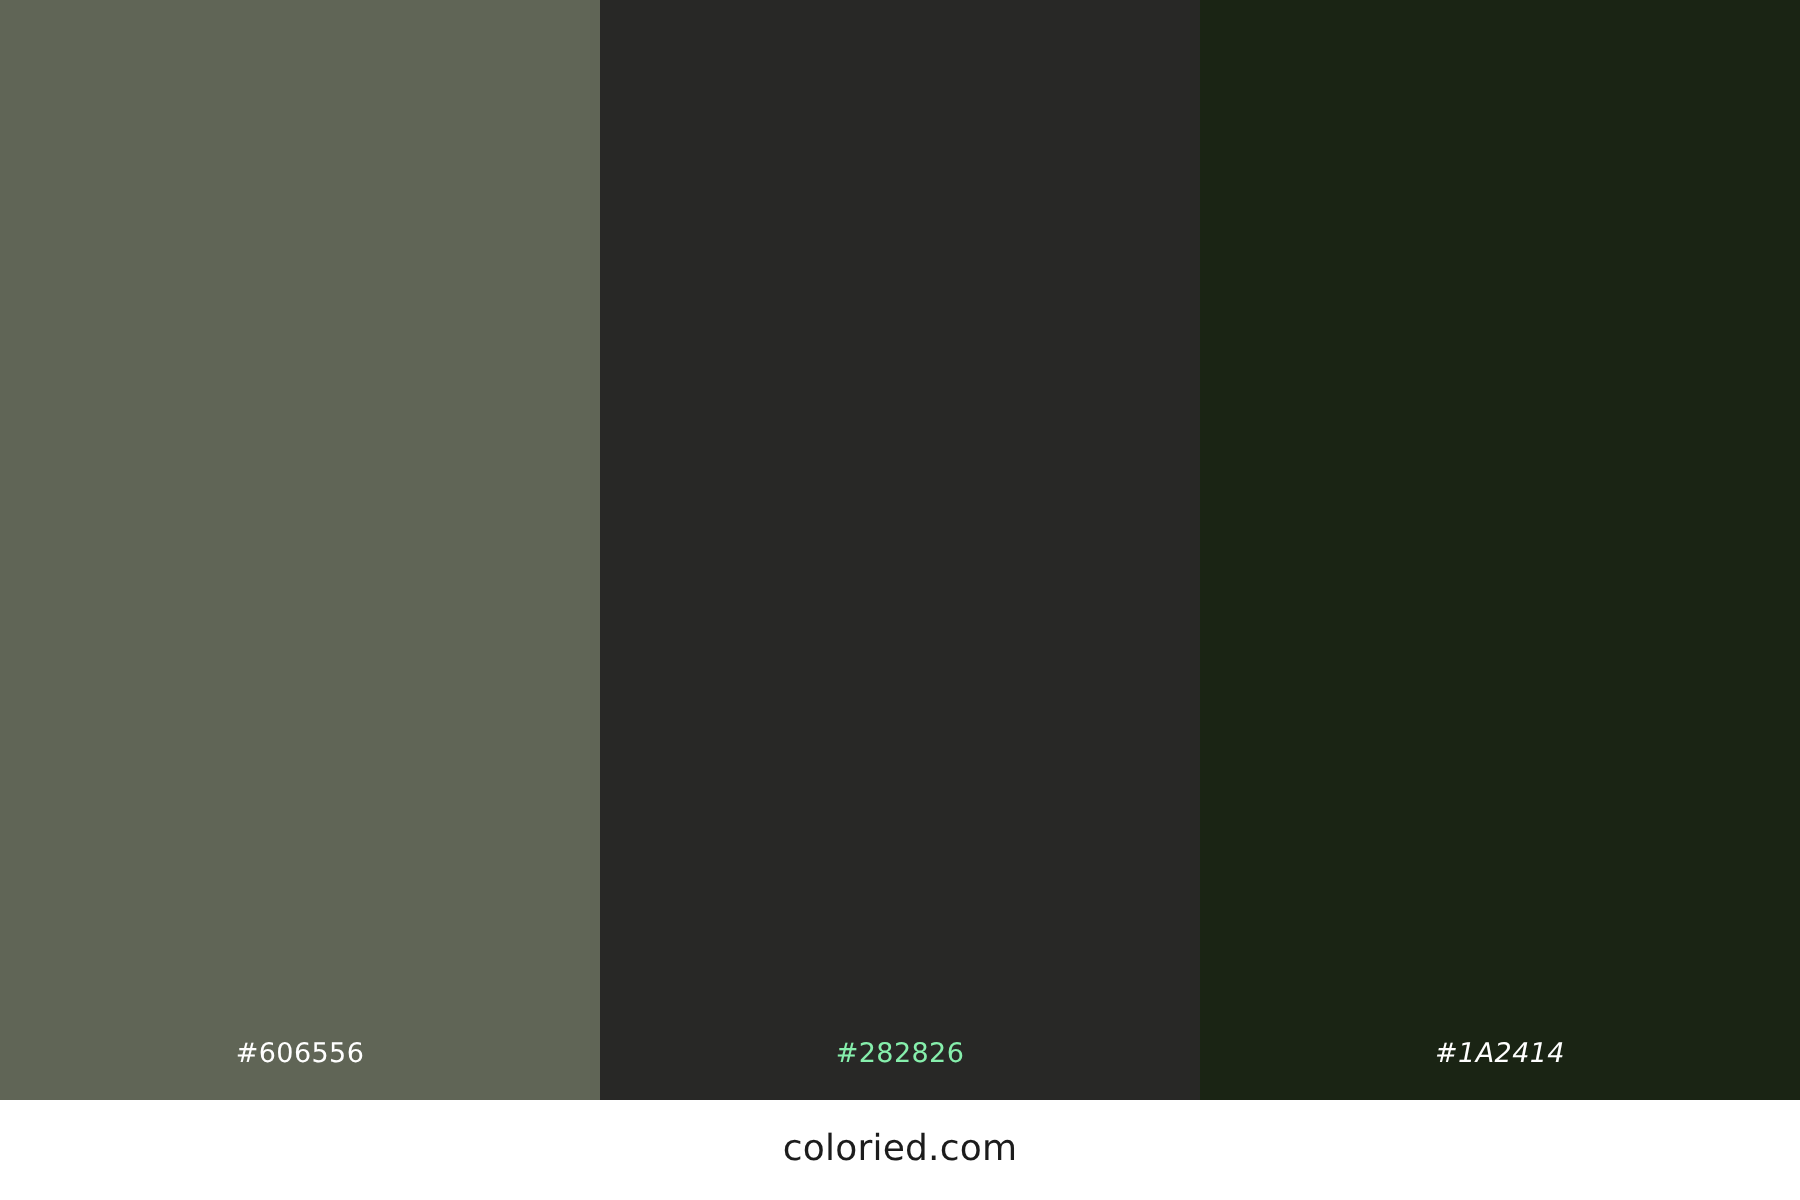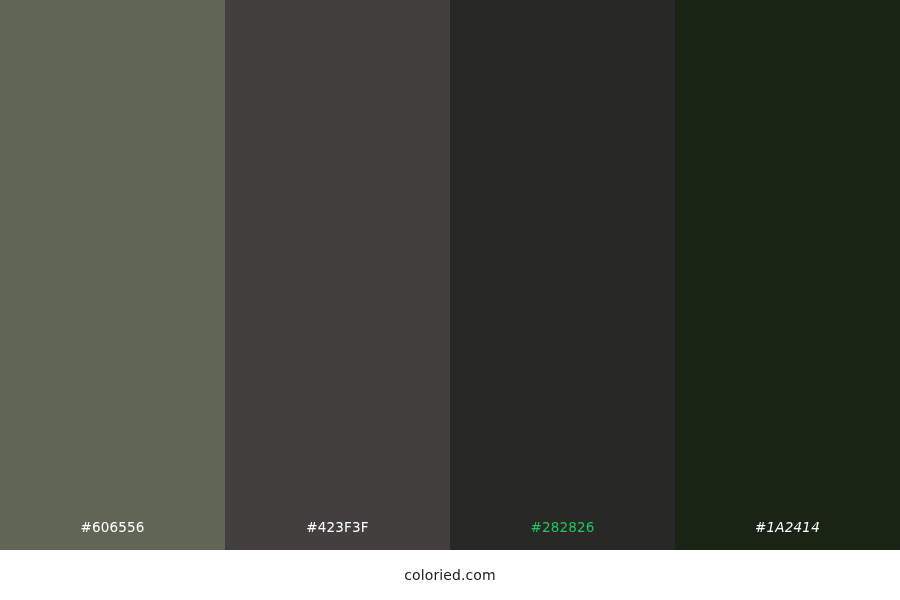--- a/index.html
+++ b/index.html
@@ -67,44 +67,41 @@
     height: 50px;
     background: #ffffff;
     display: flex;
     align-items: center;
     justify-content: center;
   }
 
   #footer-brand {
     color: #1c1c1c;
     font-family: "DejaVu Sans", "Liberation Sans", sans-serif;
-    font-size: 14px;
+    font-size: 18px;
     font-weight: 400;
     letter-spacing: 0.1px;
     line-height: 1;
     user-select: none;
   }
 </style>
 </head>
 <body>
 
 <div id="palette-page">
 
   <div id="swatch-strip">
 
     <div class="swatch" style="background-color: rgb(96, 101, 86);">
       <span class="swatch-label" style="color: rgb(255, 255, 255);">#606556</span>
     </div>
 
-    <div class="swatch" style="background-color: rgb(66, 63, 63);">
-      <span class="swatch-label" style="color: rgb(255, 255, 255);">#423F3F</span>
-    </div>
 
     <div class="swatch" style="background-color: rgb(40, 40, 38);">
-      <span class="swatch-label" style="color: #22c55e; text-align: center;">#282826</span>
+      <span class="swatch-label" style="color: #86efac; text-align: center;">#282826</span>
     </div>
 
     <div class="swatch" style="background-color: rgb(26, 36, 20); font-style: italic;">
       <span class="swatch-label" style="color: rgb(255, 255, 255);">#1A2414</span>
     </div>
 
 
   </div>
 
   <div id="footer-bar" style="background: rgb(255, 255, 255);">

